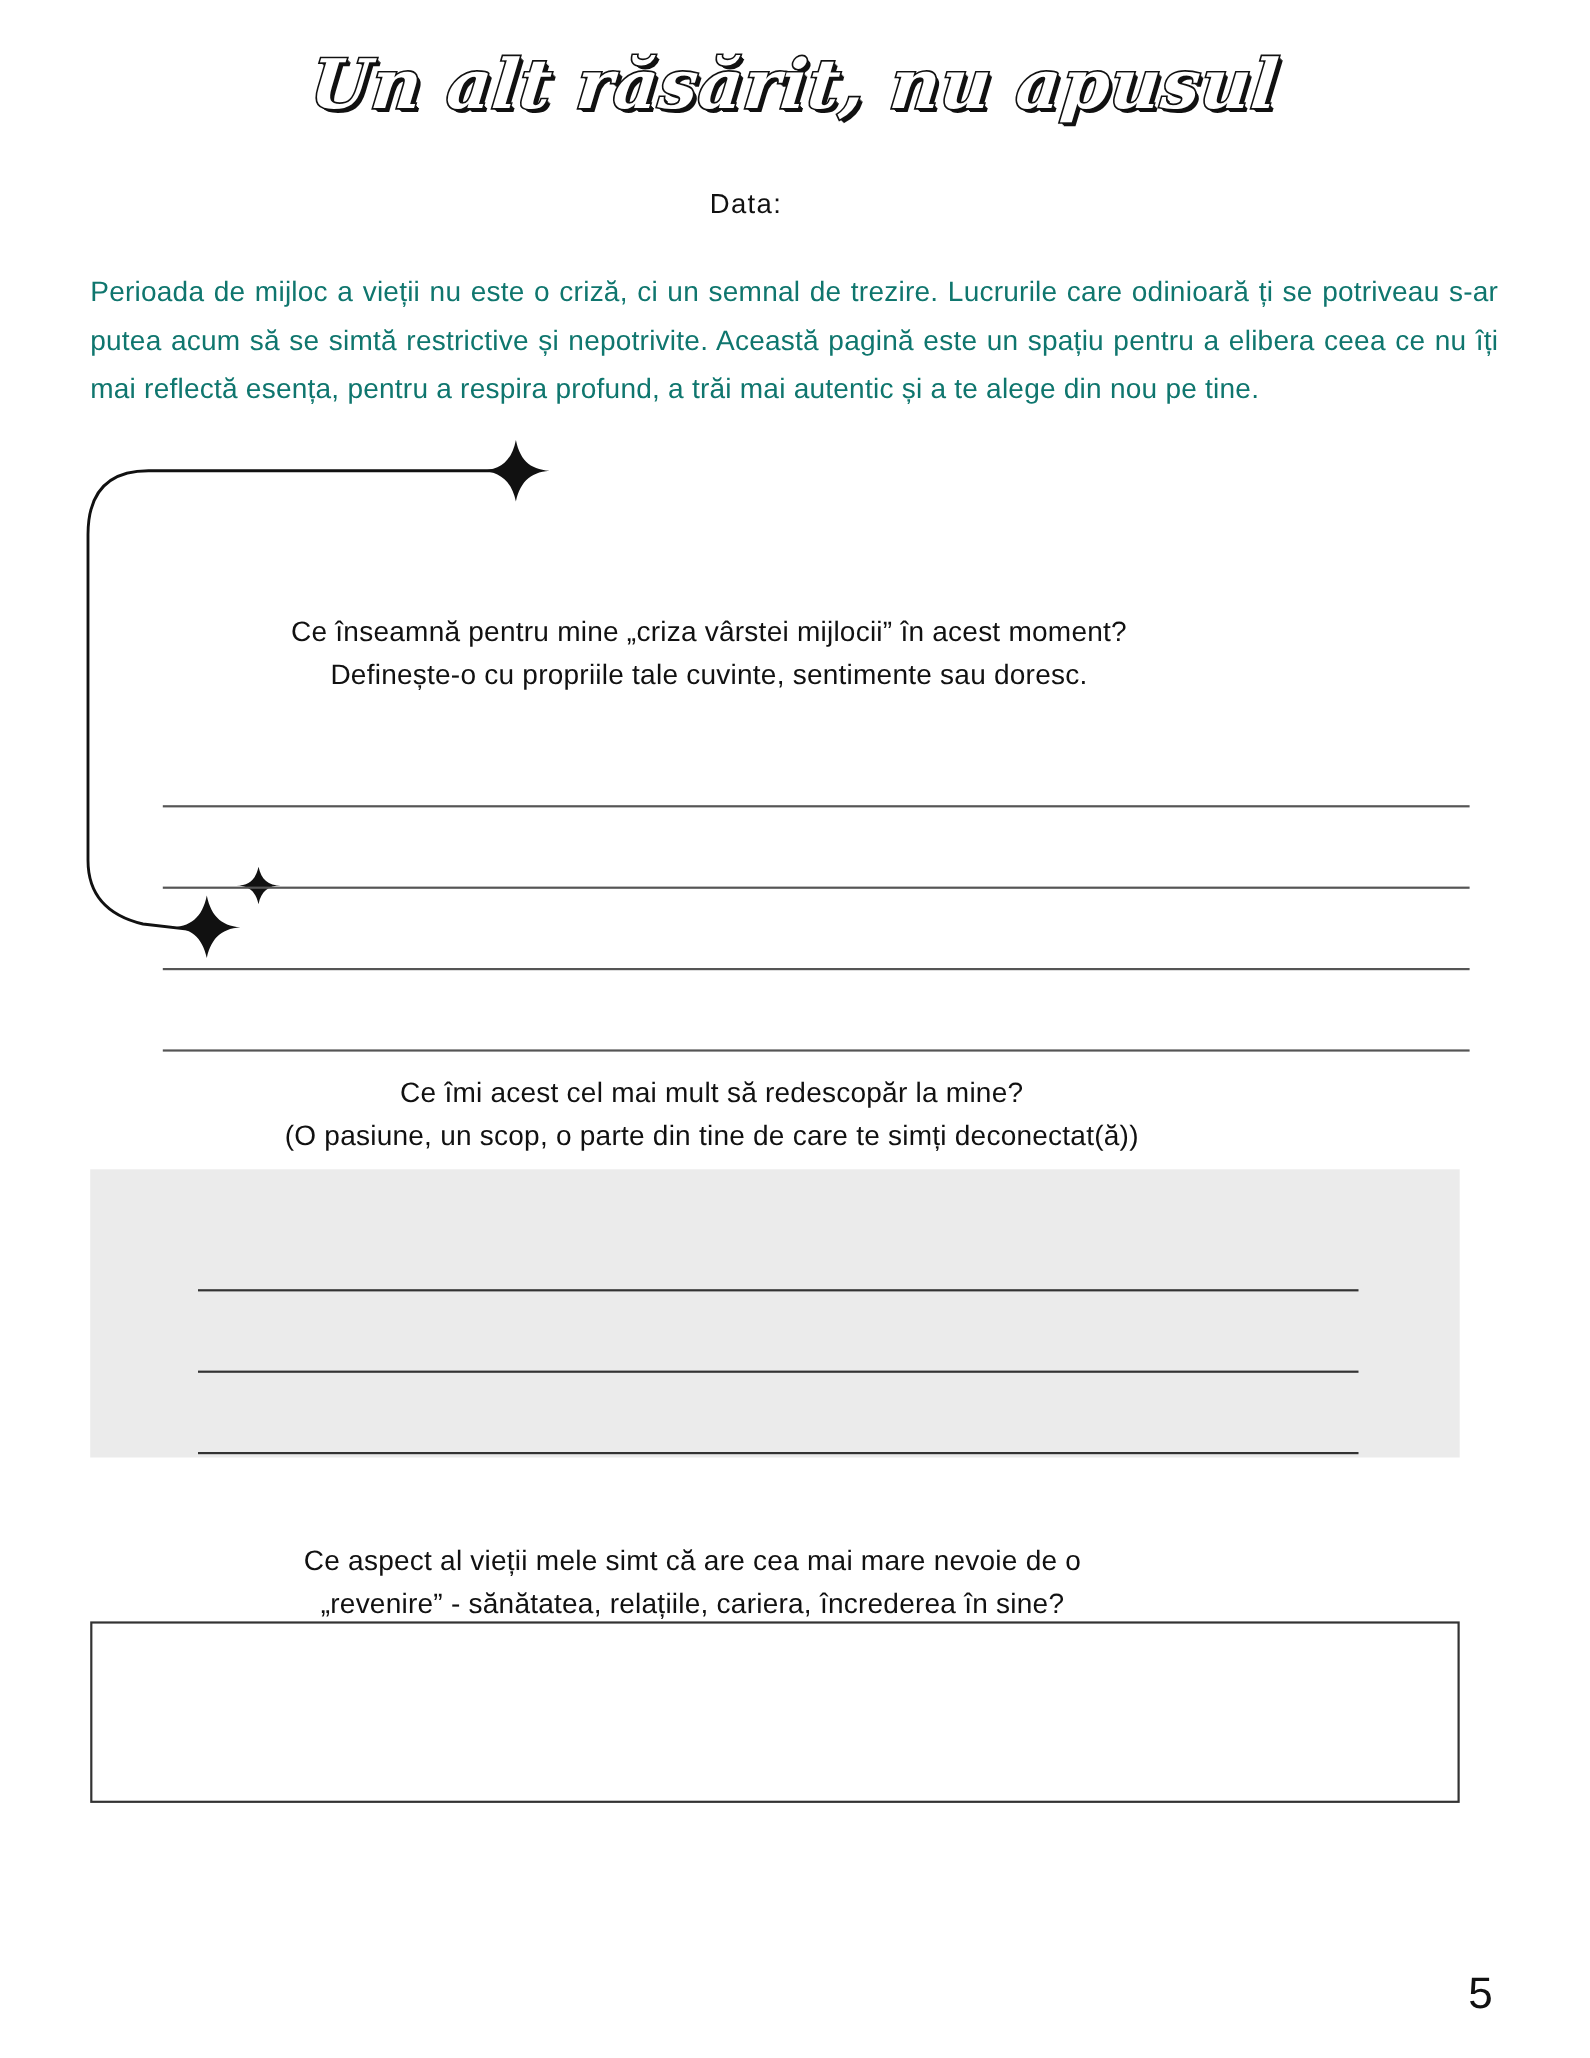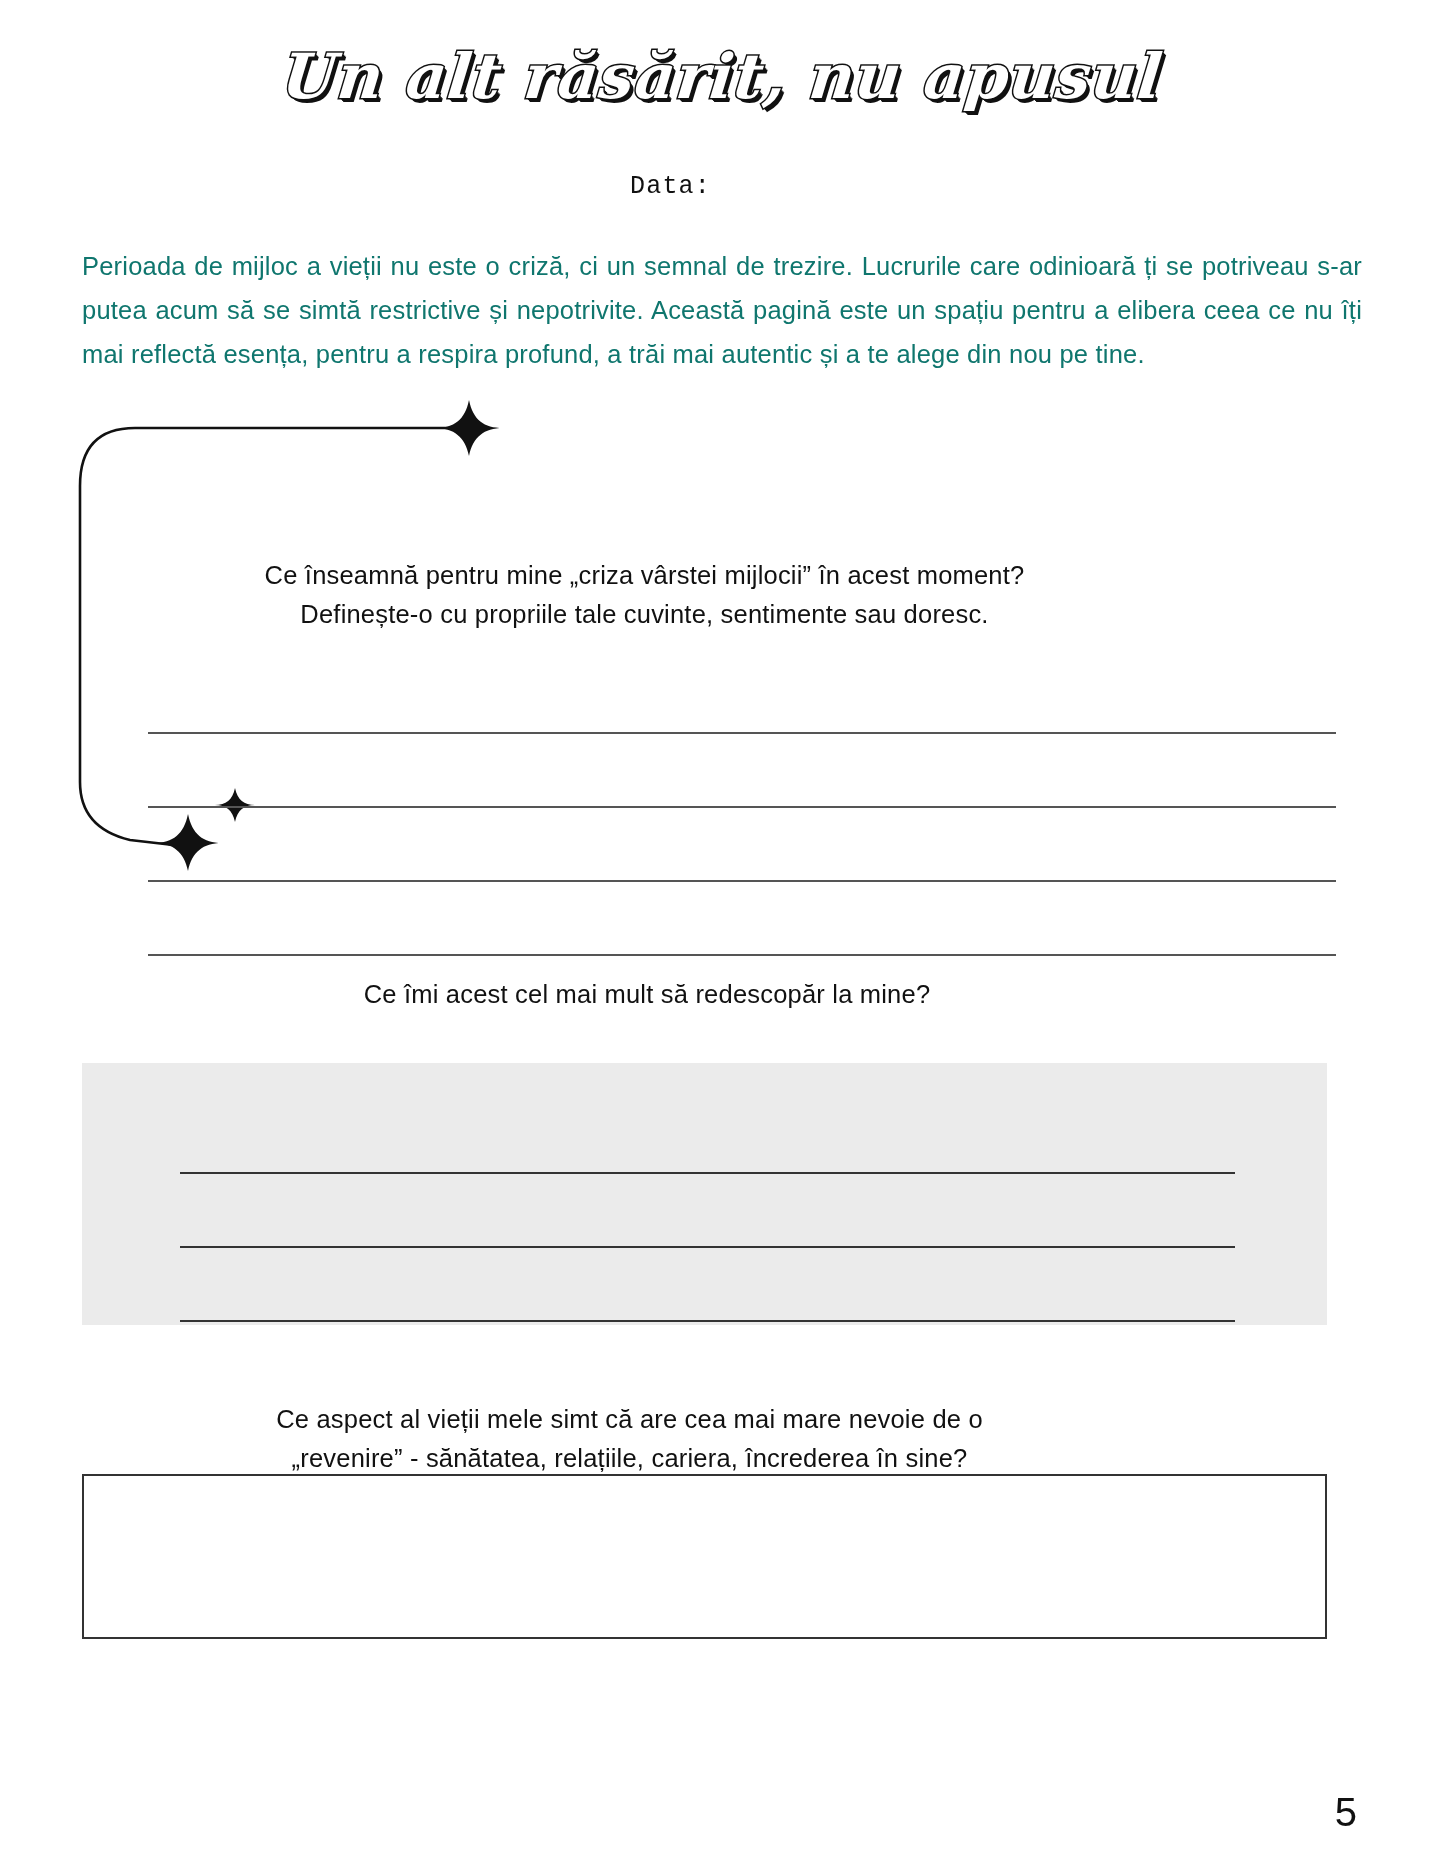--- a/index.html
+++ b/index.html
@@ -52,21 +52,20 @@
   .data-label {
     position: absolute;
     top: 172px;
     left: 0;
     width: 1276px;
     padding-right: 565px;
     text-align: right;
     font-size: 25px;
     letter-spacing: 1.2px;
     color: #111;
-    font-family: Liberation Mono, monospace;
   }
 
   
   .intro {
     position: absolute;
     top: 245px;
     left: 82px;
     width: 1280px;
     font-size: 25.5px;
     line-height: 1.72;
@@ -209,20 +208,21 @@
 
   <div class="lines1">
     <div class="wline"></div>
     <div class="wline"></div>
     <div class="wline"></div>
     <div class="wline"></div>
   </div>
 
   <div class="question q2">
     <div>Ce îmi acest cel mai mult să redescopăr la mine?</div>
+    <div>(O pasiune, un scop, o parte din tine de care te simți deconectat(ă))</div>
   </div>
 
   <div class="shaded-box"></div>
   <div class="lines2">
     <div class="wline"></div>
     <div class="wline"></div>
     <div class="wline"></div>
   </div>
 
   <div class="question q3">

